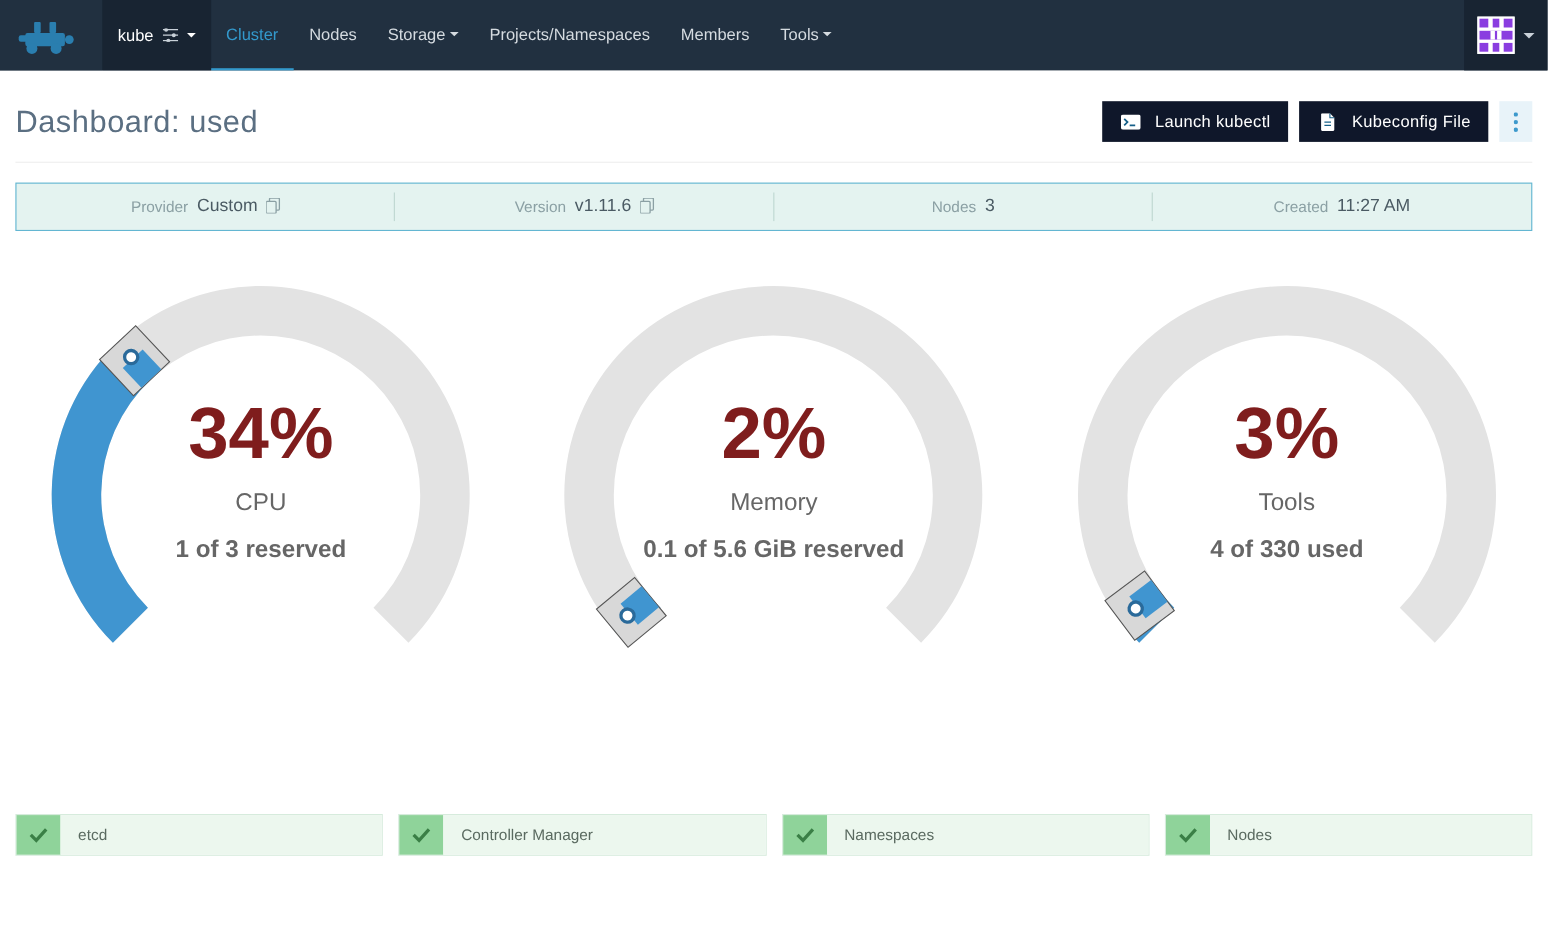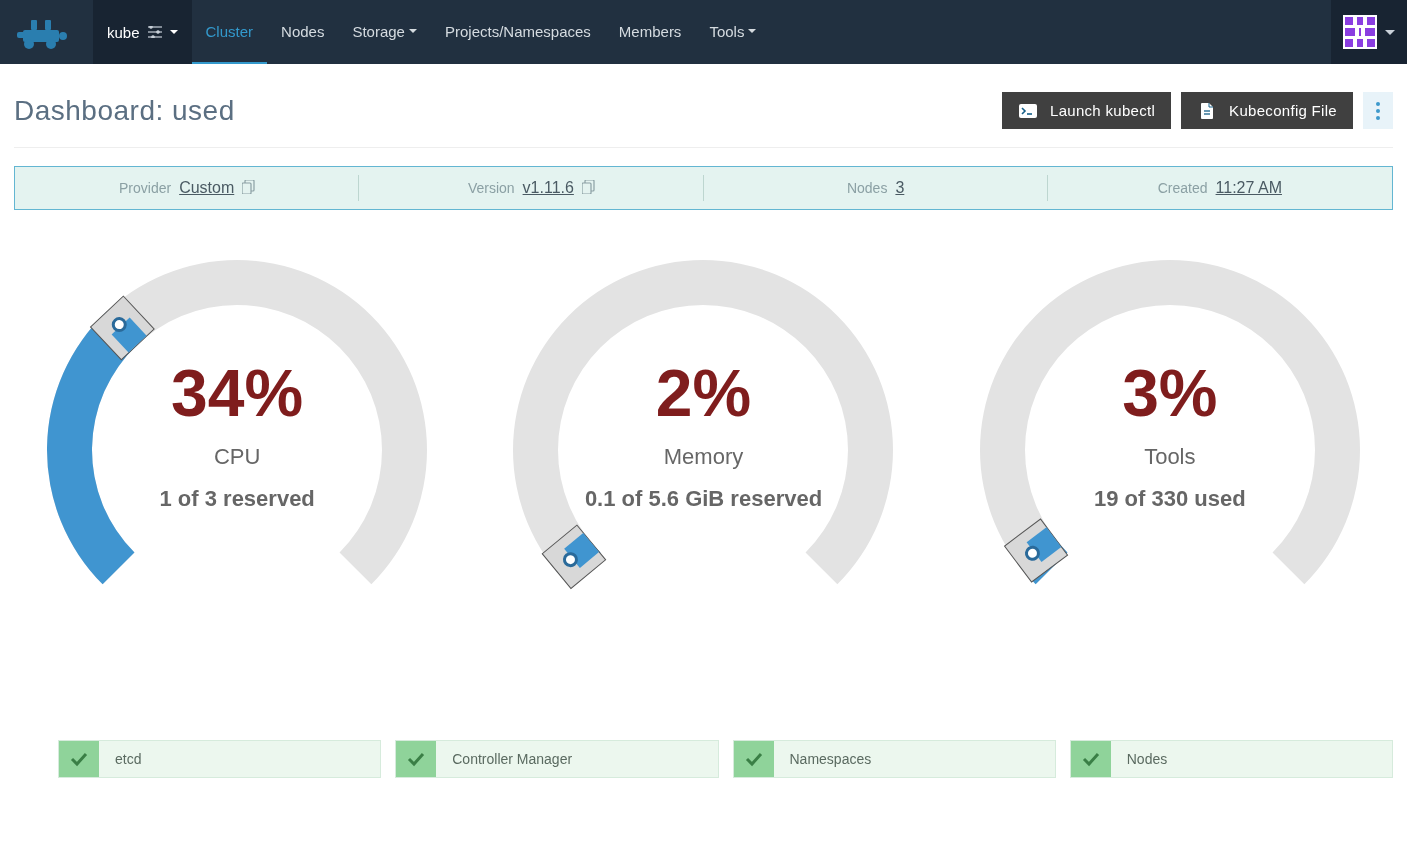--- a/index.html
+++ b/index.html
@@ -94,21 +94,21 @@
     font-weight: 300;
     color: #5b6f82;
     letter-spacing: 0.5px;
   }
   .header-actions {
     display: flex;
     gap: 10px;
     align-items: stretch;
   }
   .btn {
-    background: #404040;
+    background: #0f172a;
     color: #fff;
     padding: 10px 16px;
     display: flex;
     align-items: center;
     gap: 12px;
     cursor: pointer;
     font-size: 15px;
     letter-spacing: 0.3px;
   }
   .btn-icon-box {
@@ -153,21 +153,20 @@
     width: 1px;
     background: #bdd6d0;
   }
   .info-label {
     color: #8ba0a4;
     font-size: 14px;
   }
   .info-value {
     color: #4a5a63;
     font-size: 16px;
-    text-decoration: underline;
   }
   .copy-icon {
     color: #8ba0a4;
     cursor: pointer;
   }
 
   
   .gauges {
     display: flex;
     justify-content: space-around;
@@ -206,21 +205,20 @@
     margin-top: 16px;
     font-weight: 700;
   }
 
   
   .status-row {
     display: flex;
     gap: 14px;
     margin-top: 130px;
     padding: 0 0px;
-    margin-left: 44px;
   }
   .status-box {
     flex: 1;
     display: flex;
     align-items: stretch;
     border: 1px solid #d6ebdc;
     height: 38px;
   }
   .status-check {
     width: 40px;
@@ -419,21 +417,21 @@
           <path d="M 75.64971157455594 334.350288425444 A 190 190 0 0 1 58.05991488745278 314.07984281191796 L 94.04572451937184 287.06093267225316 A 145 145 0 0 0 107.46951672795059 302.53048327204937 Z" fill="#4095d0"></path>
           <g transform="translate(76.0528197034123,300.5703877420856) rotate(-126.9)">
             <rect x="-22.5" y="-22.5" width="45" height="45" fill="#d8d8d8" stroke="#555" stroke-width="1"></rect>
             <rect x="-12.375000000000002" y="-2.4750000000000014" width="24.750000000000004" height="24.750000000000004" fill="#4095d0"></rect>
             <circle cx="0" cy="-4.5" r="6" fill="#fff" stroke="#2a6a9a" stroke-width="3"></circle>
           </g>
         </svg>
       <div class="gauge-center">
         <div class="gauge-percent">3%</div>
         <div class="gauge-title">Tools</div>
-        <div class="gauge-sub">19 of 330 used</div>
+        <div class="gauge-sub">4 of 330 used</div>
       </div>
     </div>
   </div>
 
   <div class="status-row">
     <div class="status-box">
       <div class="status-check">
         <svg width="20" height="20" viewBox="0 0 20 20">
             <path d="M3 10 L8 15 L17 5" stroke="#3a7f46" stroke-width="3" fill="none"></path>
           </svg>

